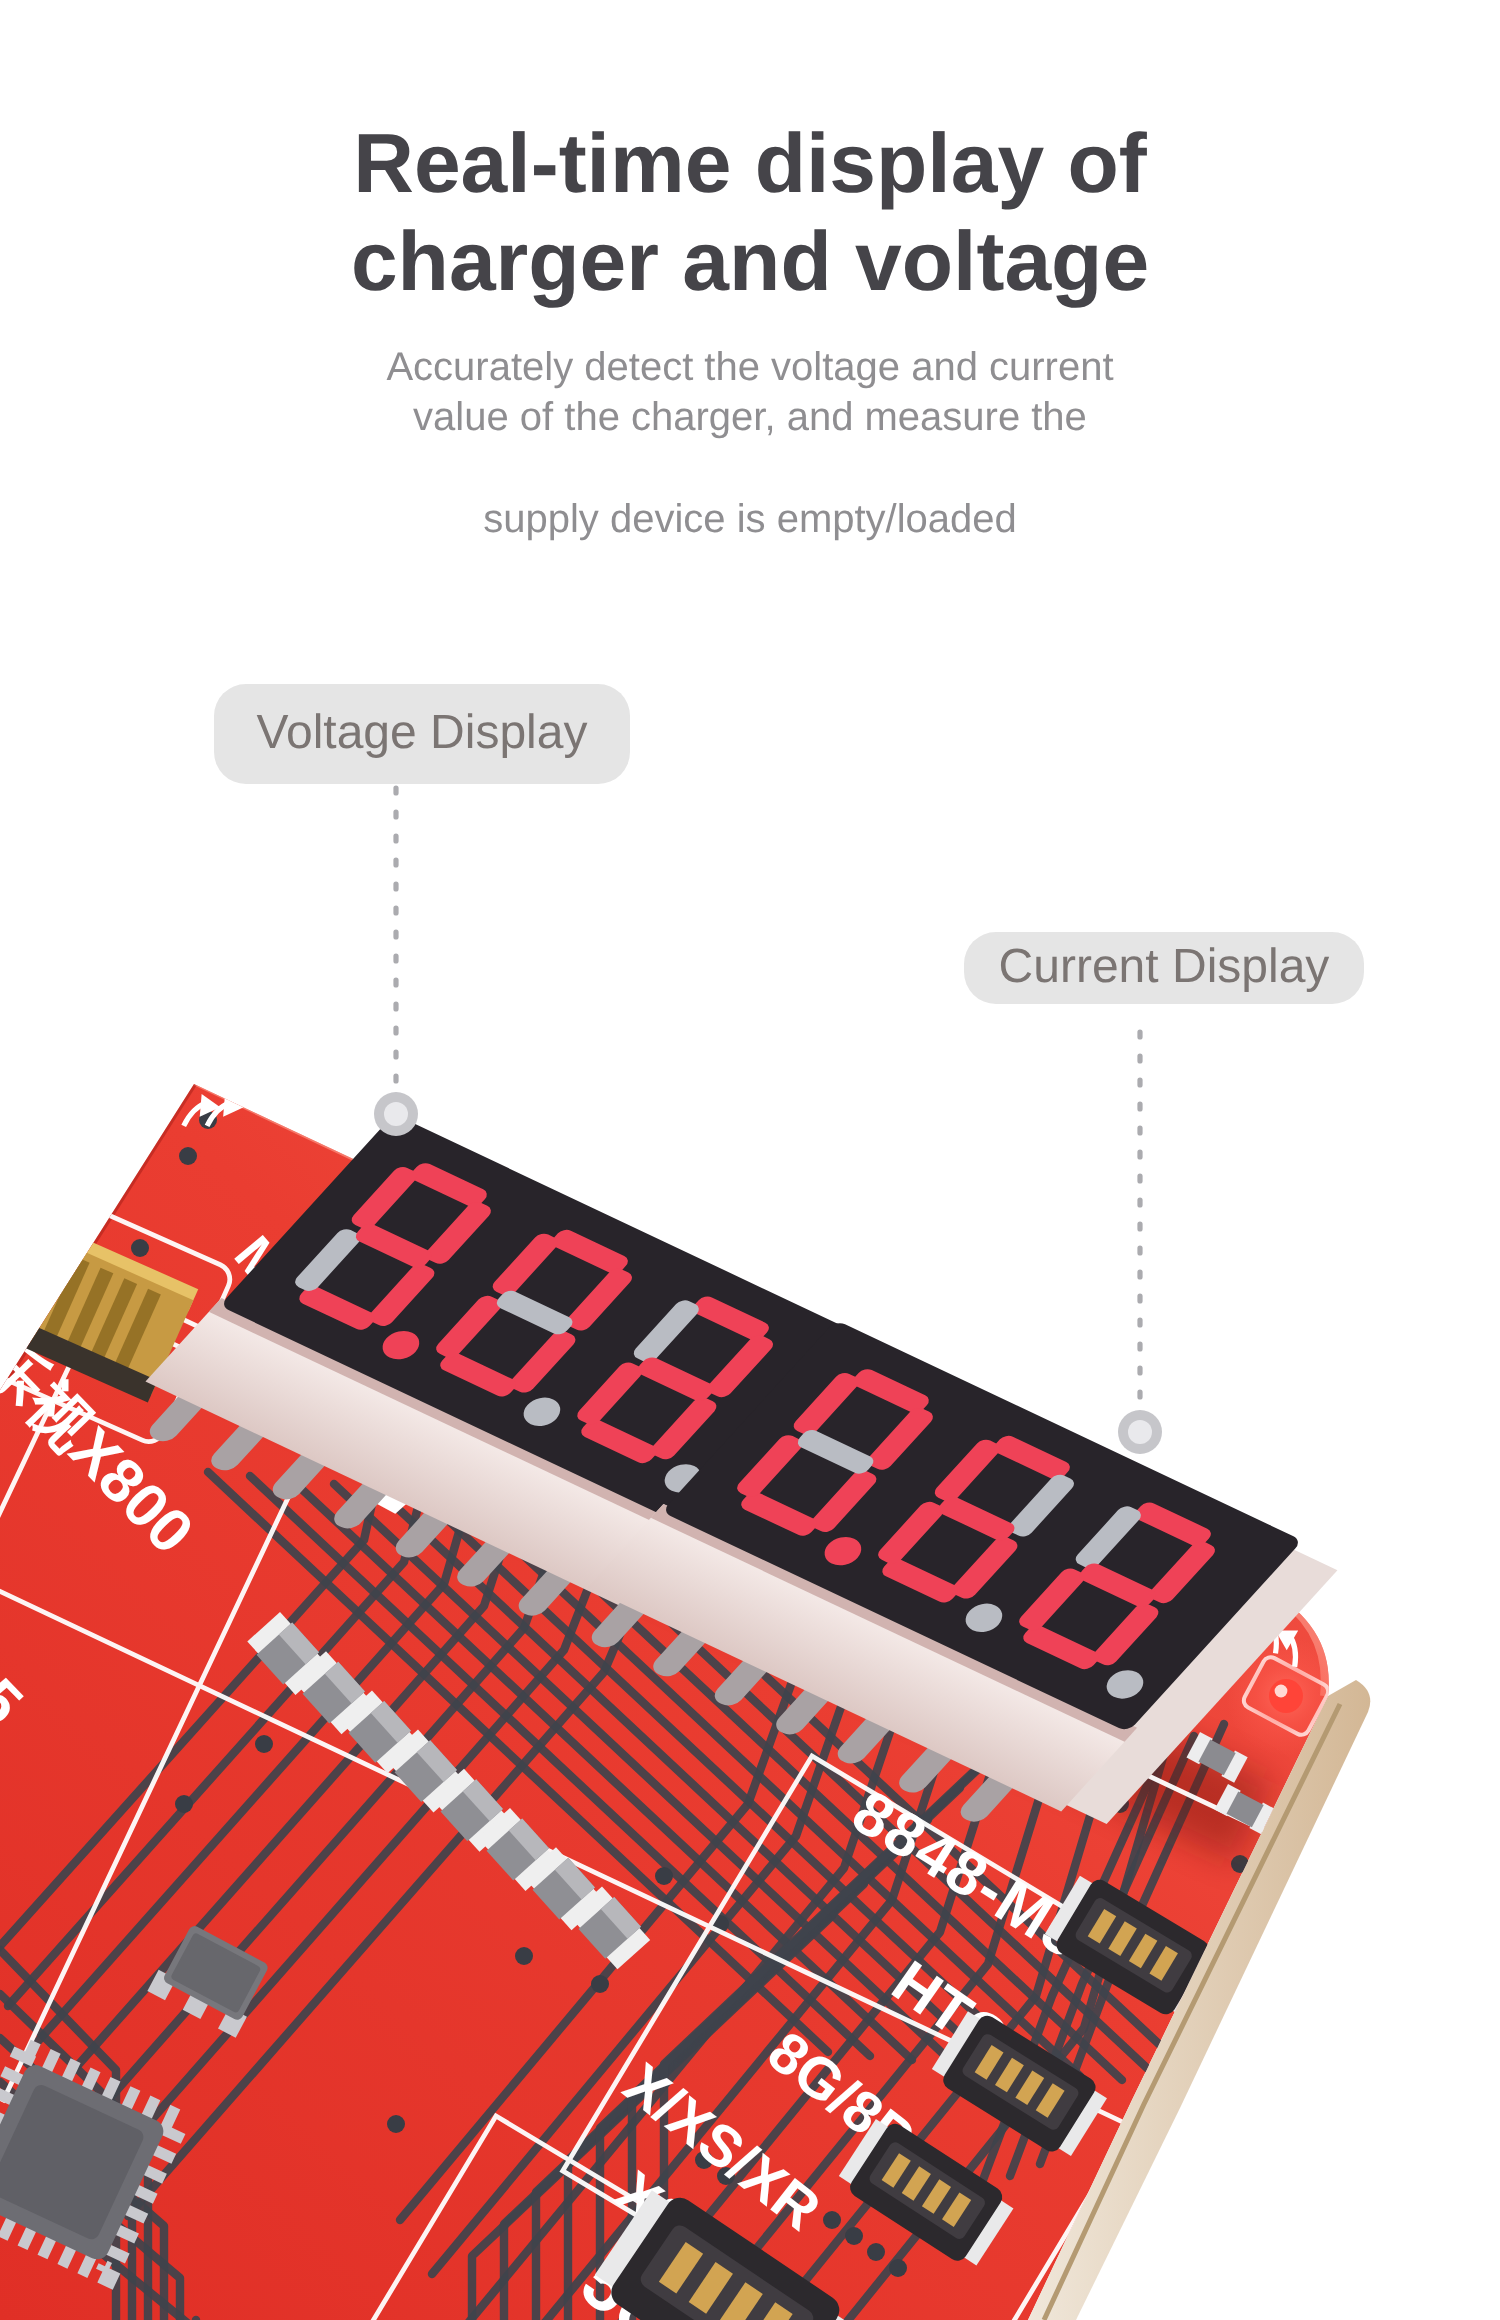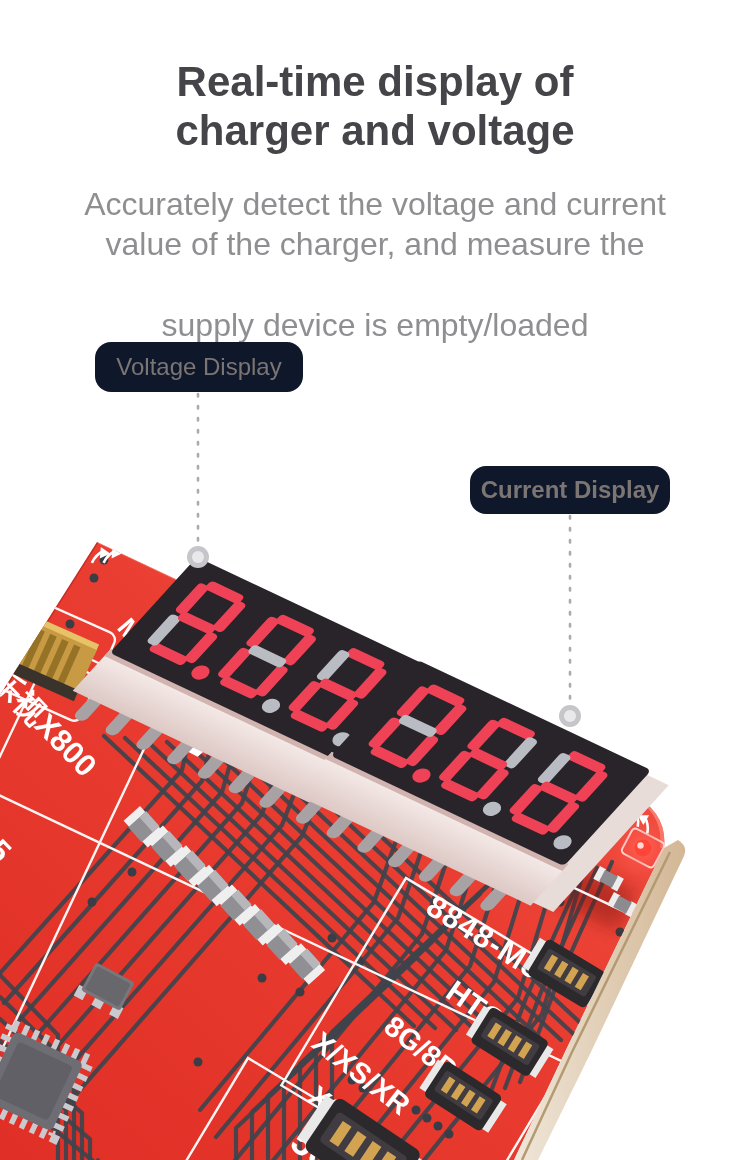--- a/index.html
+++ b/index.html
@@ -6,29 +6,29 @@
   body{
     width:750px;height:1160px;position:relative;overflow:hidden;
     background:#ffffff;font-family:"Liberation Sans",sans-serif;
   }
   .title{
     position:absolute;top:38px;left:0;width:750px;text-align:center;
     font-size:42px;font-weight:700;color:#454449;line-height:1.16;letter-spacing:0;margin-top:20px;
   }
   .desc{
     position:absolute;top:152px;left:0;width:750px;text-align:center;
-    font-size:32px;font-weight:400;color:#8f8e91;line-height:1.26;
+    font-size:20px;font-weight:400;color:#8f8e91;line-height:1.26;
   }
   .chip{
-    position:absolute;background:#0f172a;color:#7b7573;border-radius:16px;
+    position:absolute;background:#e5e5e5;color:#7b7573;border-radius:16px;
     display:flex;align-items:center;justify-content:center;
-    font-size:24px;font-weight:400;z-index:3;
+    font-size:24px;font-weight:400;z-index:3;margin-left:12px;
   }
   .chip-voltage{left:95px;top:342px;width:208px;height:50px;}
-  .chip-current{left:470px;top:466px;width:200px;height:48px;font-weight:bold;}
+  .chip-current{left:470px;top:466px;width:200px;height:36px;}
   svg.scene{position:absolute;left:0;top:0;z-index:1;pointer-events:none;}
   .silk-text{fill:#ffffff;font-family:"Liberation Sans",sans-serif;font-weight:700;}
 </style>
 </head>
 <body>
 
 <h1 class="title">
   <span>Real-time display of</span><br>
   <span>charger and voltage</span>
 </h1>

